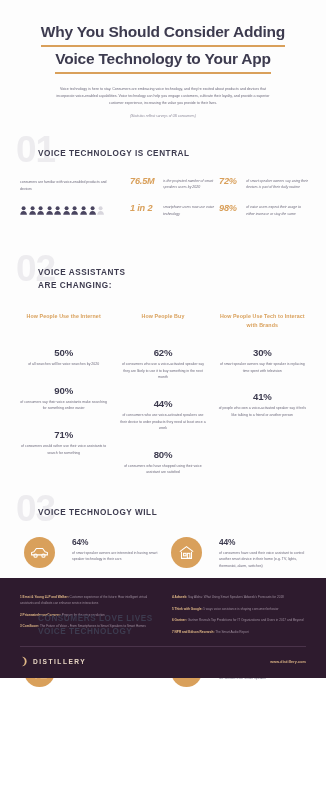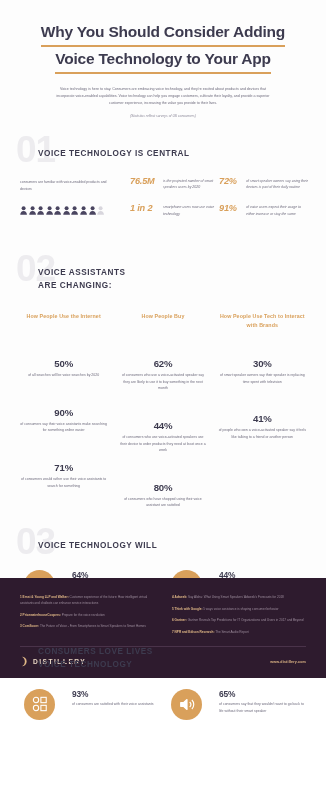--- a/index.html
+++ b/index.html
@@ -64,21 +64,21 @@
   .stat-num.w-pct { width:27px; }
   .stat-desc { font-size:3.5px; line-height:1.9; color:#6d6a7c; padding-top:1.5px; }
 
   
   .s2-cols { display:flex; margin-top:20px; gap:8px; }
   .s2-col { flex:1; text-align:center; }
   .s2-col-head {
     font-size:5.3px; font-weight:bold; color:#d9a05b;
     line-height:1.65; letter-spacing:0.1px; min-height:18px;
   }
-  .s2-item { margin-top:28px; }
+  .s2-item { margin-top:17px; }
   .s2-pct { font-size:9.6px; font-weight:bold; color:#3d3b4f; letter-spacing:-0.2px; }
   .s2-desc {
     margin:3px auto 0 auto; font-size:3.5px; line-height:1.9;
     color:#6d6a7c; max-width:88px;
   }
 
   
   .icon-row { display:flex; margin-top:18px; gap:10px; padding-left:6px; }
   .icon-item { flex:1; display:flex; align-items:flex-start; gap:17px; }
   .icon-circle {
@@ -195,21 +195,21 @@
           <div class="stat-desc">smartphone users now use voice technology</div>
         </div>
       </div>
 
       <div class="s1-col">
         <div class="stat-row">
           <div class="stat-num w-pct">72%</div>
           <div class="stat-desc">of smart speaker owners say using their devices is part of their daily routine</div>
         </div>
         <div class="stat-row">
-          <div class="stat-num w-pct">91%</div>
+          <div class="stat-num w-pct">98%</div>
           <div class="stat-desc">of voice users expect their usage to either increase or stay the same</div>
         </div>
       </div>
     </div>
   </div>
 
   <div class="section" style="margin-top:22px;">
     <div class="sec-num">02</div>
     <div class="sec-head">
       <div>VOICE ASSISTANTS</div>

